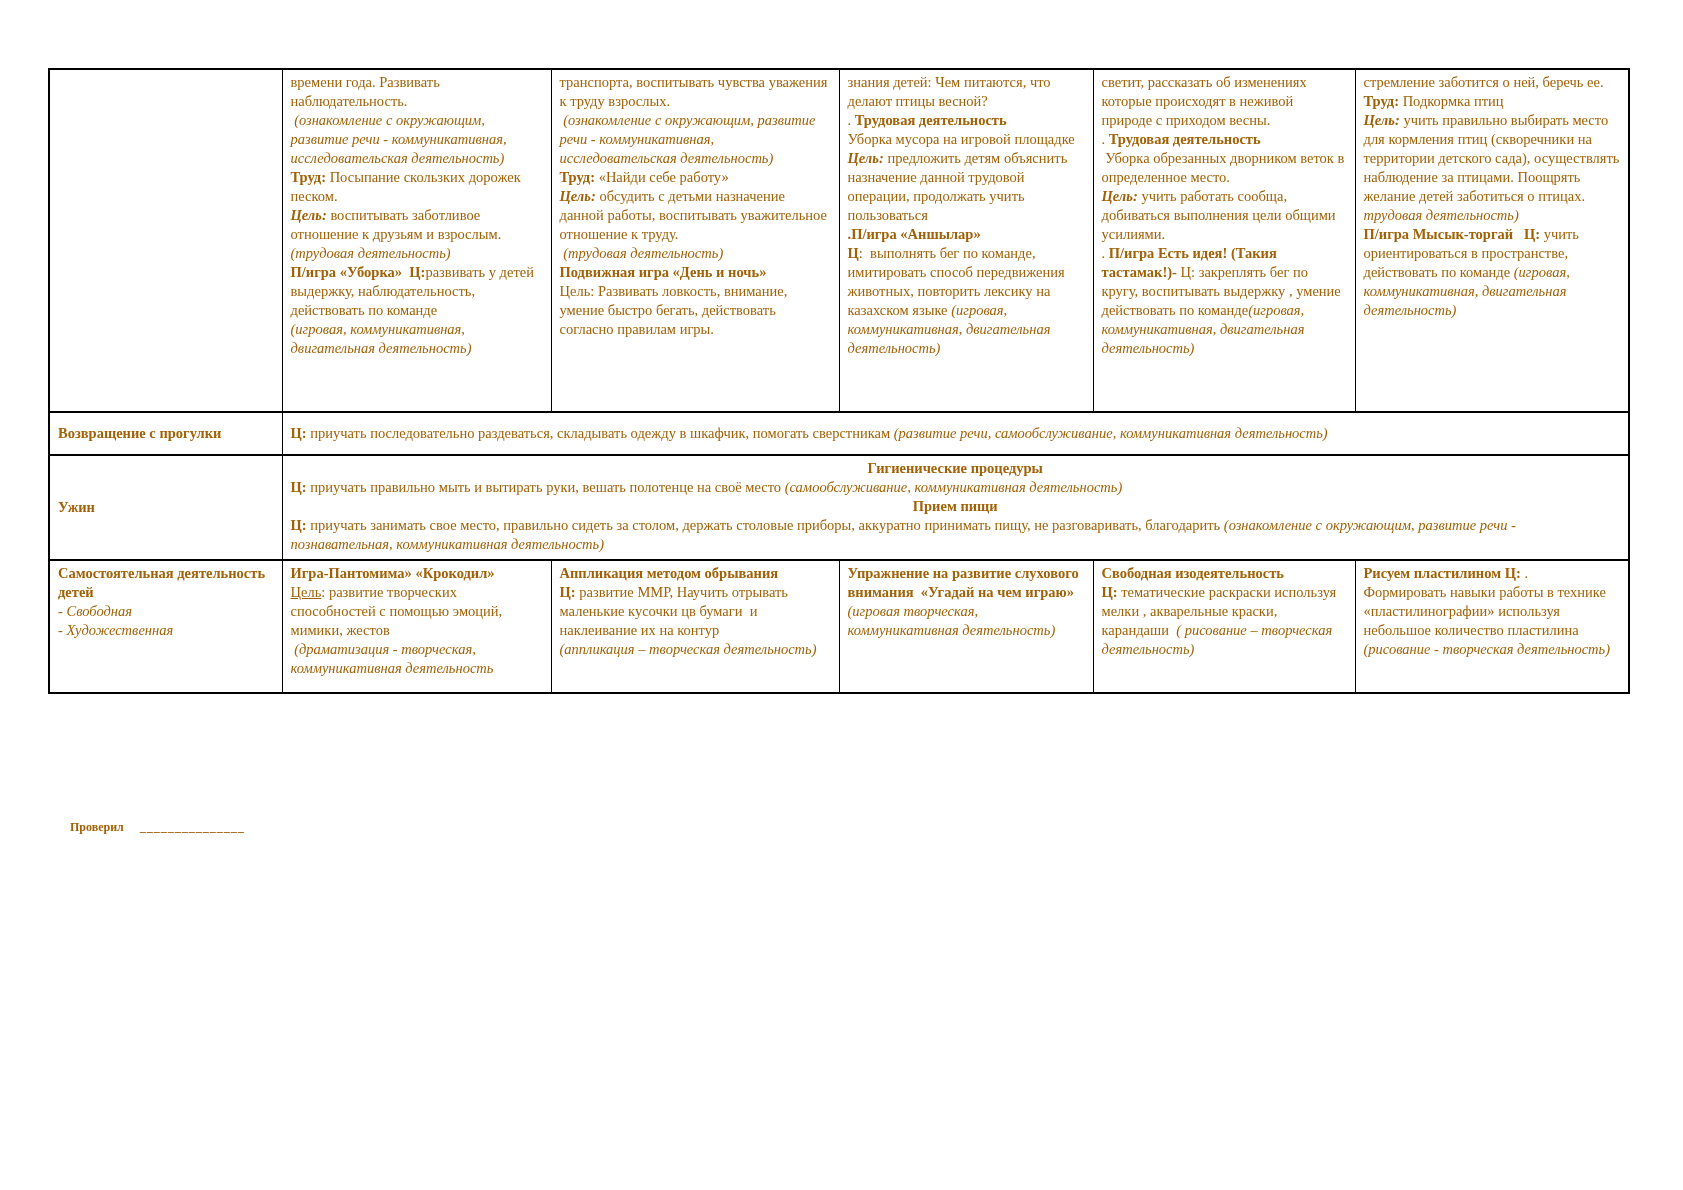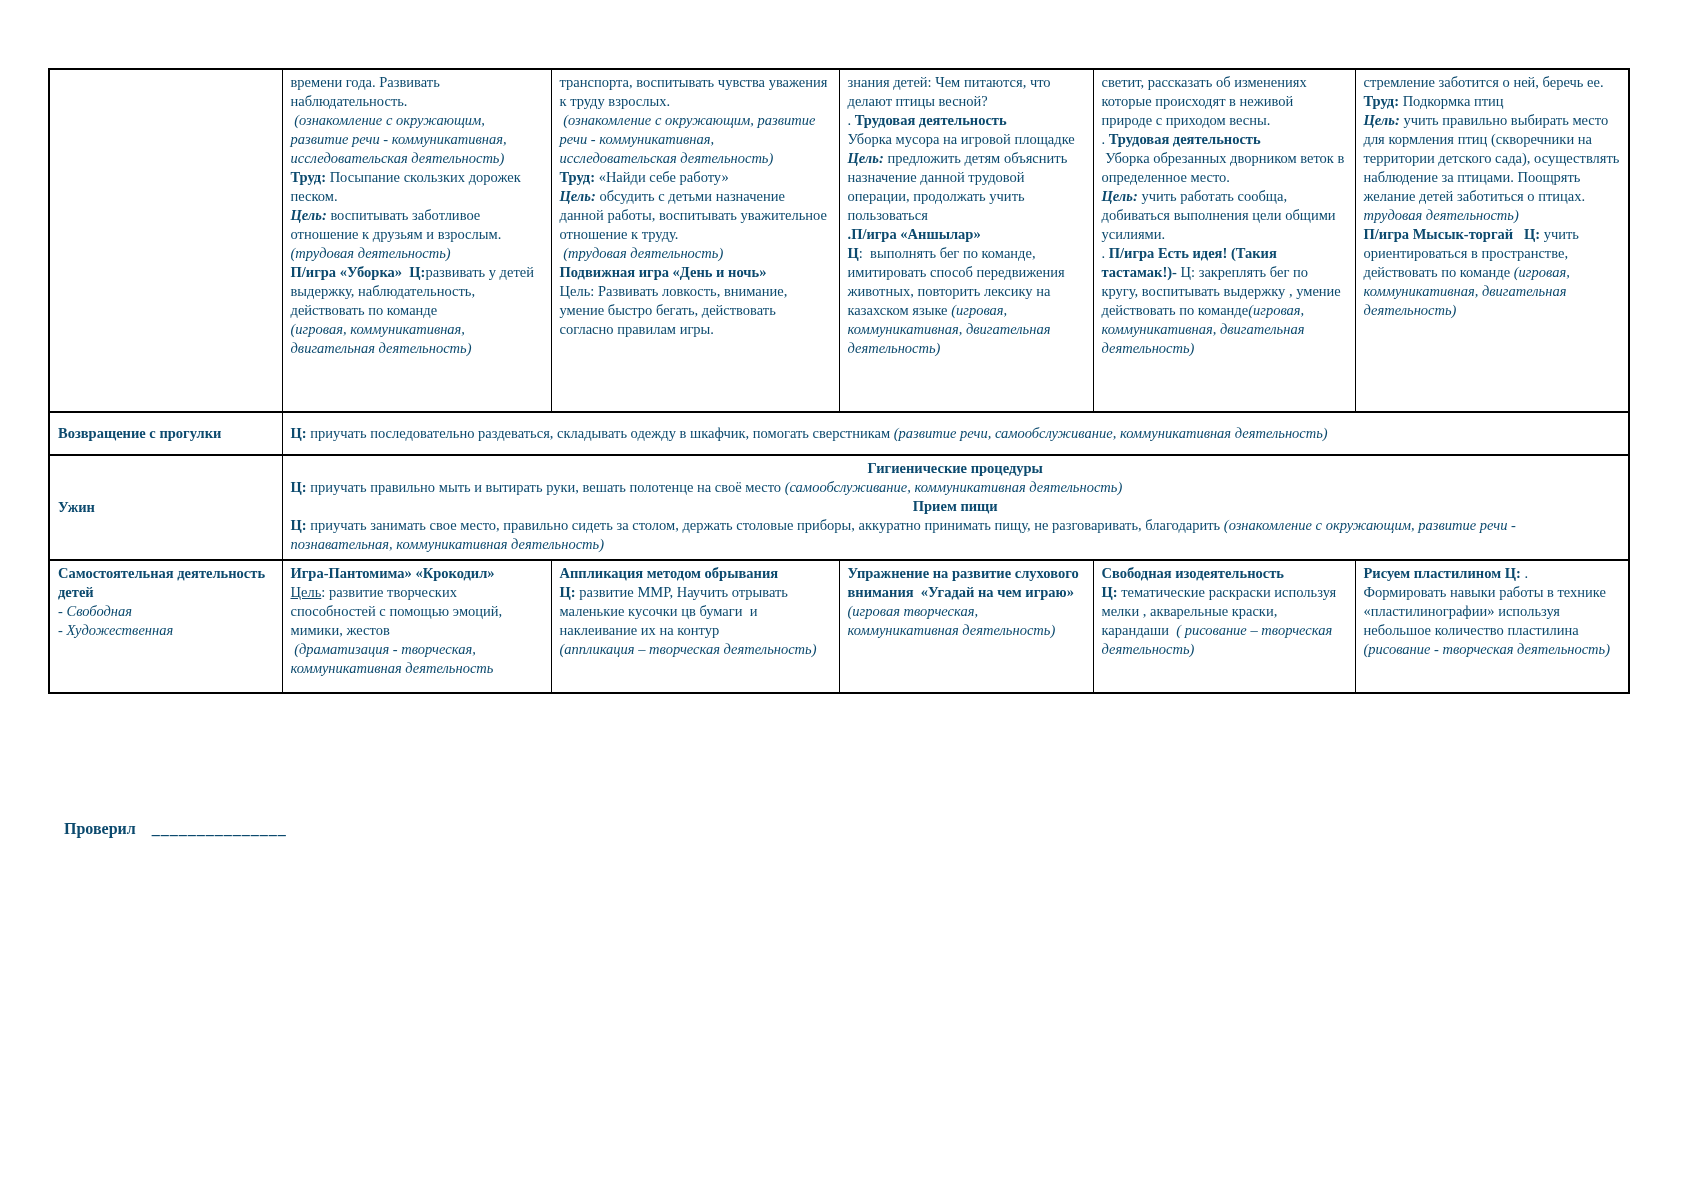--- a/index.html
+++ b/index.html
@@ -1,17 +1,17 @@
 <!DOCTYPE html>
 <html><head>
 <meta charset="utf-8">
 <style>
   html,body{margin:0;padding:0;background:#ffffff;}
   .page{position:relative;width:1683px;height:984px;background:#ffffff;
-        font-family:"Liberation Serif","DejaVu Serif",serif;color:#0c4a6e;}
+        font-family:"Liberation Serif","DejaVu Serif",serif;color:#a16207;}
   table.plan{position:absolute;left:48px;top:68px;width:1580px;
              border-collapse:collapse;table-layout:fixed;
              border:2px solid #000;}
   table.plan td{border:1px solid #000;vertical-align:top;padding:3px 8px;
                 font-size:14.5px;line-height:19px;overflow:hidden;}
   table.plan tr{border-top:2px solid #000;border-bottom:2px solid #000;}
   td.hdr{font-size:15px;}
   #row-walk td{height:335px;}
   #row-return td{height:35px;vertical-align:middle;}
   #row-dinner td{height:97px;}
@@ -20,21 +20,21 @@
   #row-home td{height:44px;}
   #row-notes td{height:109px;}
   .blk{white-space:pre-wrap;}
   .al-left{text-align:left;}
   .al-center{text-align:center;}
   .s-n{font-weight:normal;}
   .s-b{font-weight:bold;text-align:center;}
   .s-i{font-style:italic;}
   .s-bi{font-weight:bold;font-style:italic;}
   .s-u{text-decoration:underline;}
-  .checked{position:absolute;left:64px;top:820px;font-size:16px;font-weight:bold;}
+  .checked{position:absolute;left:70px;top:820px;font-size:12px;font-weight:bold;}
   .checked .line{margin-left:16px;letter-spacing:1px;}
 </style>
 </head>
 <body>
 
 <div class="page">
   <table class="plan">
     <colgroup>
       <col style="width:233px">
       <col style="width:269px">

